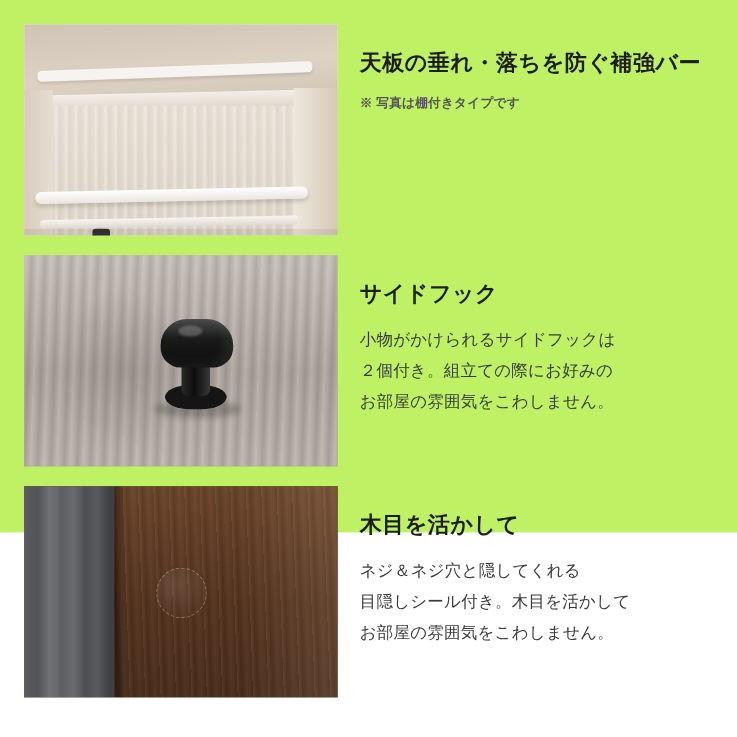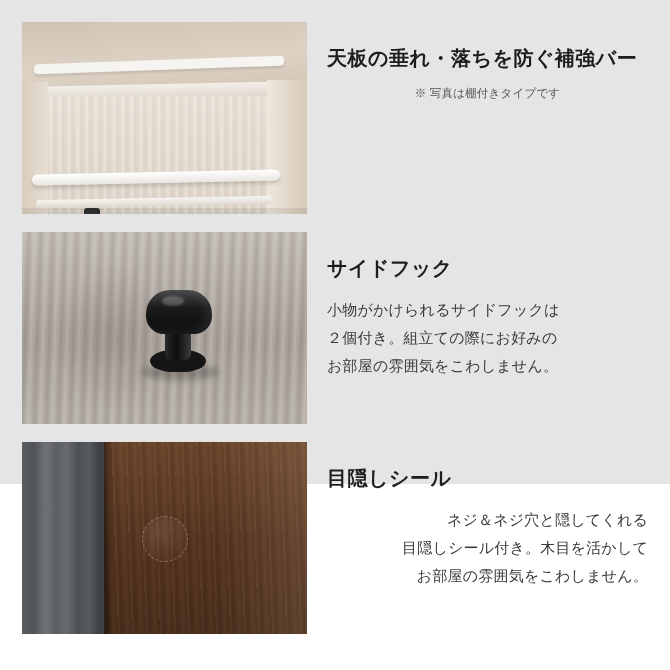--- a/index.html
+++ b/index.html
@@ -11,21 +11,21 @@
     height: 670px;
     background: #ffffff;
     font-family: "Liberation Sans", sans-serif;
     color: #2b2b2b;
     overflow: hidden;
   }
   .page {
     width: 670px;
     height: 484px;
     position: relative;
-    background: #e5e5e5;
+    background: #bef264;
     box-sizing: border-box;
     padding: 22px 22px 22px 22px;
   }
   .feature-row {
     display: flex;
     align-items: flex-start;
     margin-bottom: 18px;
   }
   .feature-row:last-child { margin-bottom: 0; }
 
@@ -54,23 +54,24 @@
   .feat-body {
     font-size: 15px;
     line-height: 1.85;
     color: #3a3a3a;
     margin: 0;
     letter-spacing: 0.2px;
   }
   .note {
     font-size: 11.5px;
     color: #555;
-    text-align: center;
+    text-align: left;
     margin-top: 12px;
     letter-spacing: 0.2px;
+    font-weight: bold;
   }
 
   
   .p1 {
     background: linear-gradient(180deg, #efe7de 0%, #e7ddd2 40%, #ded3c7 100%);
   }
   .p1 .topboard {
     position: absolute;
     left: 0; top: 0;
     width: 100%;
@@ -288,20 +289,20 @@
   <div class="feature-row">
     <div class="photo p3">
       <div class="curtain"></div>
       <div class="curtain-fold"></div>
       <div class="panel"></div>
       <div class="edge"></div>
       <div class="seal"></div>
       <div class="glow"></div>
     </div>
     <div class="text-col">
-      <h2 class="feat-title">目隠しシール</h2>
-      <p class="feat-body" style="white-space: pre-line; text-align: right;">ネジ＆ネジ穴と隠してくれる
+      <h2 class="feat-title">木目を活かして</h2>
+      <p class="feat-body" style="white-space: pre-line;">ネジ＆ネジ穴と隠してくれる
 目隠しシール付き。木目を活かして
 お部屋の雰囲気をこわしません。</p>
     </div>
   </div>
 
 </div>
 
 </body></html>

